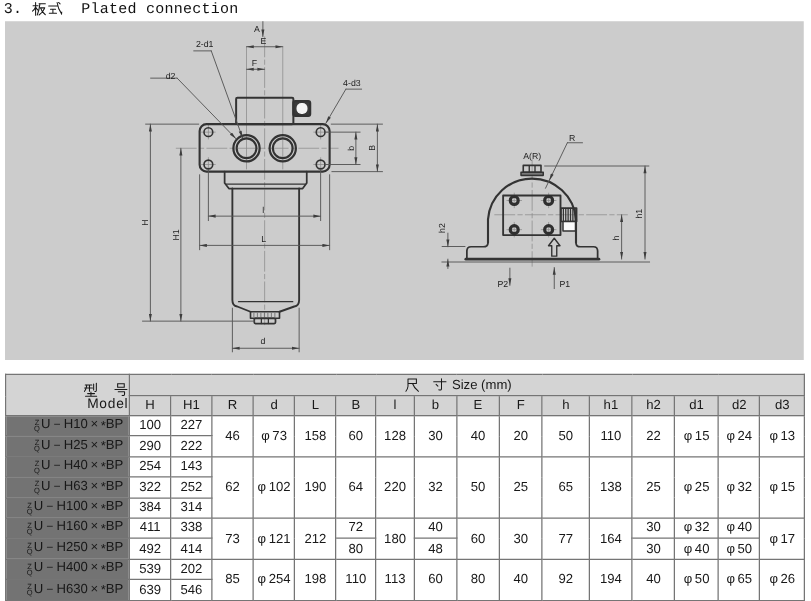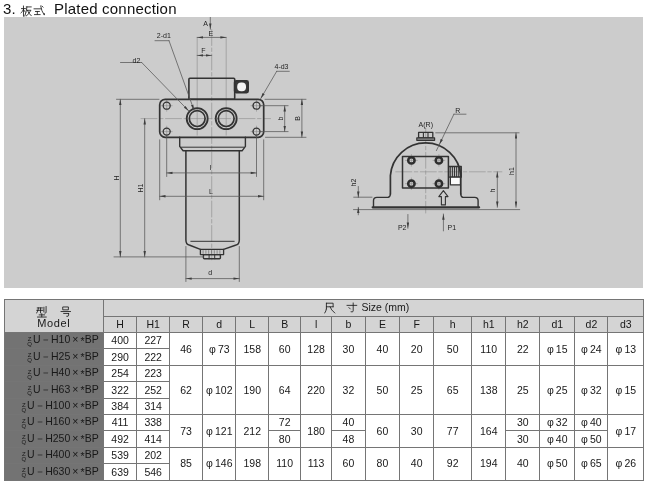--- a/index.html
+++ b/index.html
@@ -1,17 +1,17 @@
 <!DOCTYPE html>
 <html><head>
 <meta charset="utf-8">
 <style>
 html,body{margin:0;padding:0;background:#fff;}
 body{width:649px;height:481px;position:relative;font-family:"Liberation Sans",sans-serif;overflow:hidden;}
-#title{position:absolute;left:3px;top:0px;font-size:15px;font-weight:normal;color:#111;letter-spacing:0.2px;white-space:nowrap;}
+#title{position:absolute;left:3px;top:0px;font-size:12px;font-weight:normal;color:#111;letter-spacing:0.2px;white-space:nowrap;font-family:Liberation Mono, monospace;}
 #title svg{vertical-align:-2px;}
 #panel{position:absolute;left:4px;top:17px;width:639px;height:271px;background:#cccccc;}
 #tblwrap{position:absolute;left:4px;top:299px;}
 table{border-collapse:collapse;table-layout:fixed;}
 td{border:1px solid #757575;text-align:center;vertical-align:middle;font-size:10.5px;font-weight:normal;color:#181818;padding:0;line-height:1;}
 td.hd{background:#d4d4d4;}
 td.mod{text-align:right;padding-right:4px;background:#737373;}
 .zq{display:inline-block;vertical-align:-2.5px;font-size:6px;line-height:5px;margin-right:1px;}
 .zq i{display:block;font-style:normal;text-align:center;}
 .st{font-style:normal;position:relative;top:1.5px;}
@@ -197,21 +197,21 @@
         <col style="width:37.7px">
 <col style="width:34.4px">
         <col style="width:33.7px">
         <col style="width:35.3px">
         <col style="width:33px">
         <col style="width:35.8px">
 </colgroup>
 <tbody>
         <tr style="height:17px">
  <td class="hd" rowspan="2">
-            <div style="text-align:center;line-height:10px;padding-top:1px"><svg width="12" height="12" viewBox="0 0 100 100" style="vertical-align:-3px">
+            <div style="text-align:right;line-height:10px;padding-top:1px"><svg width="12" height="12" viewBox="0 0 100 100" style="vertical-align:-3px">
                 <use href="#g-xing"></use>
               </svg><span style="display:inline-block;width:12px"></span><svg width="12" height="12" viewBox="0 0 100 100" style="vertical-align:-3px">
                 <use href="#g-hao"></use>
               </svg><br><span style="font-size:11px;letter-spacing:0.6px">Model</span></div>
           </td>
  <td class="hd" colspan="16" style="padding-right:14px"><svg width="12" height="12" viewBox="0 0 100 100" style="vertical-align:-3px">
               <use href="#g-chi"></use>
             </svg><span style="display:inline-block;width:10px"></span><svg width="12" height="12" viewBox="0 0 100 100" style="vertical-align:-3px">
               <use href="#g-cun"></use>
             </svg><span style="display:inline-block;width:4px"></span>Size (mm)</td>
@@ -229,21 +229,21 @@
           <td class="hd">F</td>
           <td class="hd">h</td>
           <td class="hd">h1</td>
           <td class="hd">h2</td>
           <td class="hd">d1</td>
           <td class="hd">d2</td>
           <td class="hd">d3</td>
 </tr>
 <tr style="height:16.4px">
  <td class="mod"><span class="zq"><i>Z</i><i>Q</i></span>U－H10 × <i class="st">*</i>BP</td>
- <td>400</td>
+ <td>100</td>
           <td>227</td>
           <td rowspan="2">46</td>
           <td rowspan="2">φ 73</td>
           <td rowspan="2">158</td>
           <td rowspan="2">60</td>
           <td rowspan="2">128</td>
           <td rowspan="2">30</td>
           <td rowspan="2">40</td>
           <td rowspan="2">20</td>
           <td rowspan="2">50</td>
@@ -254,21 +254,21 @@
           <td rowspan="2">φ 13</td>
 </tr>
 <tr style="height:16.4px">
  <td class="mod"><span class="zq"><i>Z</i><i>Q</i></span>U－H25 × <i class="st">*</i>BP</td>
  <td>290</td>
           <td>222</td>
 </tr>
 <tr style="height:16.4px">
  <td class="mod"><span class="zq"><i>Z</i><i>Q</i></span>U－H40 × <i class="st">*</i>BP</td>
  <td>254</td>
-          <td>223</td>
+          <td>143</td>
           <td rowspan="3">62</td>
           <td rowspan="3">φ 102</td>
           <td rowspan="3">190</td>
           <td rowspan="3">64</td>
           <td rowspan="3">220</td>
           <td rowspan="3">32</td>
           <td rowspan="3">50</td>
           <td rowspan="3">25</td>
           <td rowspan="3">65</td>
           <td rowspan="3">138</td>
@@ -314,21 +314,21 @@
           <td>48</td>
           <td>30</td>
           <td>φ 40</td>
           <td>φ 50</td>
 </tr>
 <tr style="height:16.4px">
  <td class="mod"><span class="zq"><i>Z</i><i>Q</i></span>U－H400 × <i class="st">*</i>BP</td>
  <td>539</td>
           <td>202</td>
           <td rowspan="2">85</td>
-          <td rowspan="2">φ 146</td>
+          <td rowspan="2">φ 254</td>
           <td rowspan="2">198</td>
           <td rowspan="2">110</td>
           <td rowspan="2">113</td>
           <td rowspan="2">60</td>
           <td rowspan="2">80</td>
           <td rowspan="2">40</td>
           <td rowspan="2">92</td>
           <td rowspan="2">194</td>
           <td rowspan="2">40</td>
           <td rowspan="2">φ 50</td>

